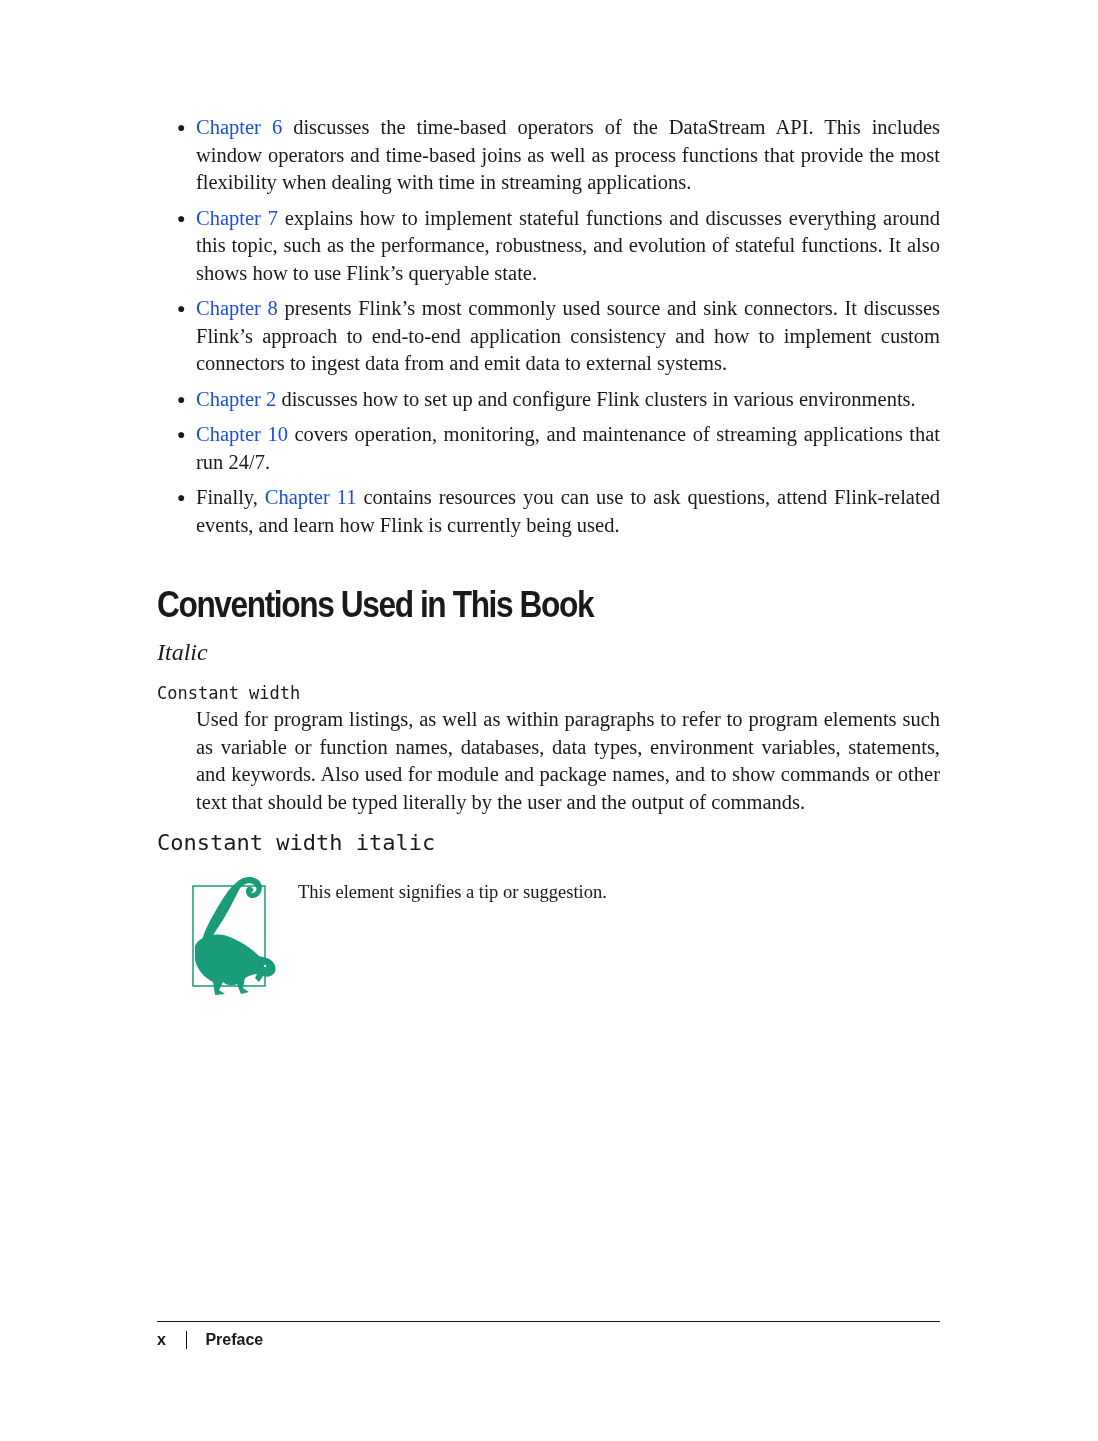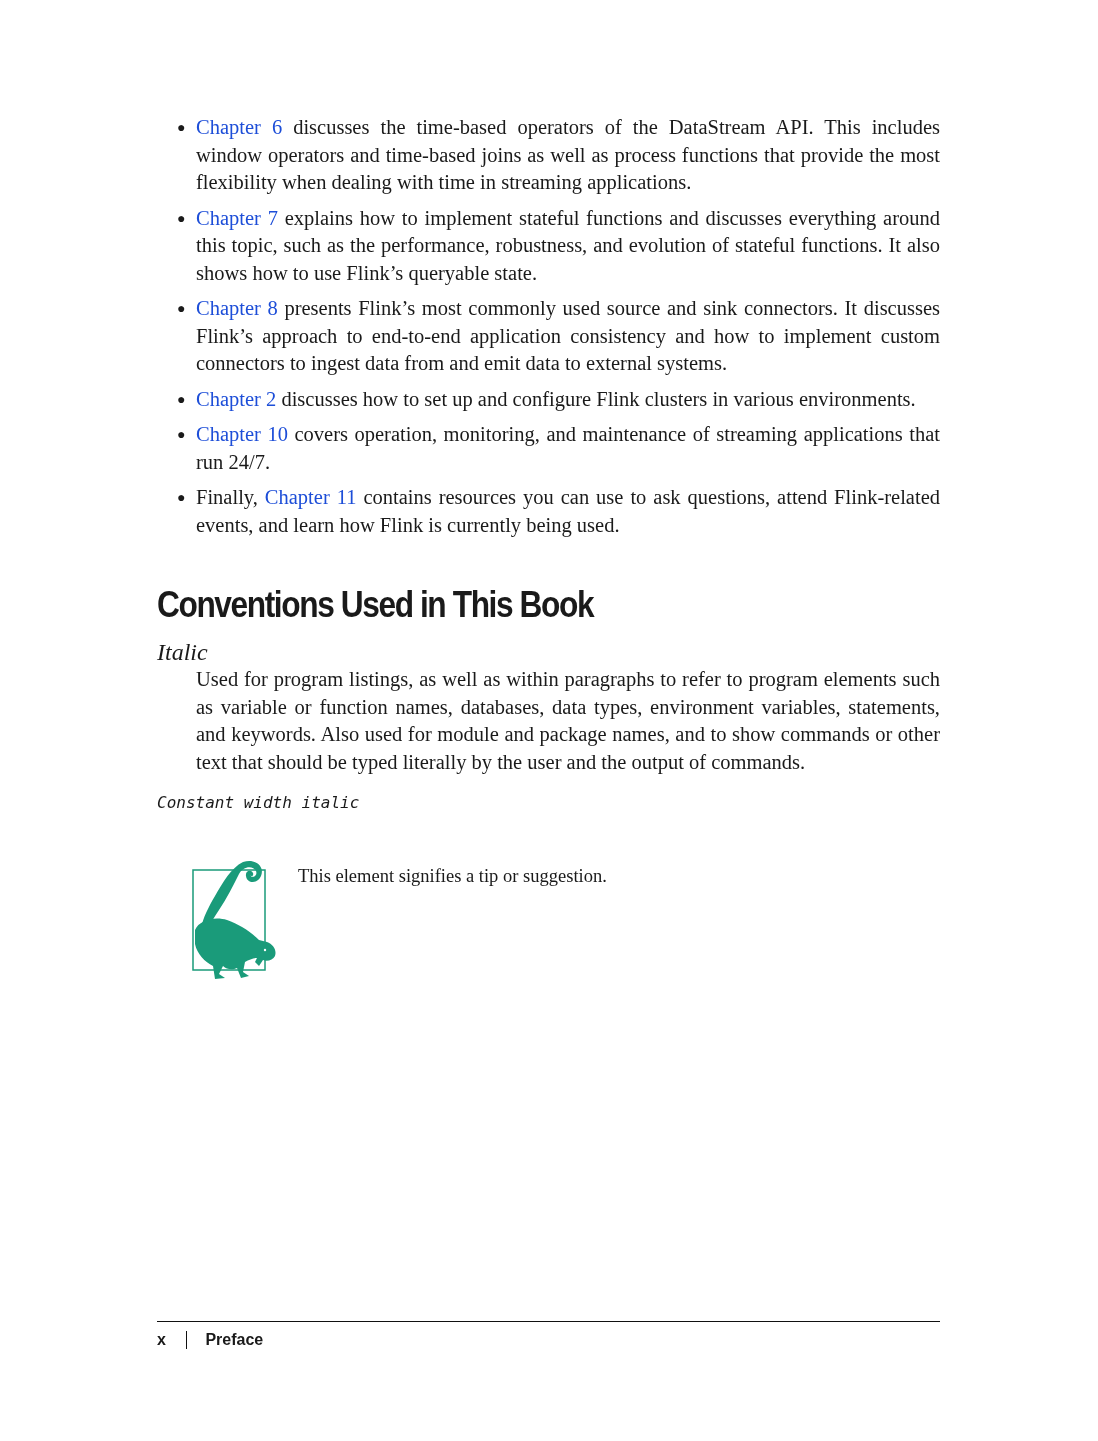--- a/index.html
+++ b/index.html
@@ -26,26 +26,26 @@
   p.intro { font-size: 20.5px; line-height: 27px; margin: 12px 0 0 0; }
   dl.conventions { margin: 0; padding: 0; }
   dt.term { margin: 14px 0 0 0; font-size: 24px; line-height: 27px; }
   dt.term.italic { font-style: italic; }
   dt.term.mono {
     font-family: "DejaVu Sans Mono", "Liberation Mono", monospace;
     font-size: 17px; line-height: 26px;
   }
   dt.term.mono-italic {
     font-family: "DejaVu Sans Mono", "Liberation Mono", monospace;
-    font-style: italic; font-size: 16px; line-height: 26px;
+    font-size: 22px; line-height: 26px;
   }
   dd.desc {
     margin: 0 0 0 39px; font-size: 20.5px; line-height: 27.5px; text-align: justify;
   }
-  .tip { position: relative; margin-top: 42px; height: 130px; text-align: center; }
+  .tip { position: relative; margin-top: 18px; height: 130px; text-align: center; }
   .tip-icon { position: absolute; left: 24px; top: 0; width: 100px; height: 126px; }
   .tip-text { position: absolute; left: 141px; top: 6px; font-size: 18.5px; line-height: 24px; }
   .footer { position: absolute; left: 157px; top: 1321px; width: 783px; }
   .footer-rule { height: 0; border-top: 1.5px solid #111; }
   .footer-line {
     margin-top: 8px; font-family: "Liberation Sans", "DejaVu Sans", sans-serif;
     font-weight: bold; font-size: 16px; line-height: 20px; display: flex; align-items: center;
   }
   .footer-sep { display: inline-block; width: 1.5px; height: 18px; background: #111; margin: 0 18px 0 20px; }
 </style>
@@ -59,20 +59,21 @@
     <li><span class="bullet">●</span><span></span><span class="link">Chapter 8</span><span> presents Flink’s most commonly used source and sink connectors. It discusses Flink’s approach to end-to-end application consistency and how to implement custom connectors to ingest data from and emit data to external systems.</span></li>
     <li><span class="bullet">●</span><span></span><span class="link">Chapter 2</span><span> discusses how to set up and configure Flink clusters in various environments.</span></li>
     <li><span class="bullet">●</span><span></span><span class="link">Chapter 10</span><span> covers operation, monitoring, and maintenance of streaming applica­tions that run 24/7.</span></li>
     <li><span class="bullet">●</span><span>Finally, </span><span class="link">Chapter 11</span><span> contains resources you can use to ask questions, attend Flink-related events, and learn how Flink is currently being used.</span></li>
   </ul>
 
   <h2 class="section-title">Conventions Used in This Book</h2>
 
   <dl class="conventions">
     <dt class="term italic">Italic</dt>
+    <dt class="term mono">Constant width</dt>
     <dd class="desc">Used for program listings, as well as within paragraphs to refer to program ele­ments such as variable or function names, databases, data types, environment variables, statements, and keywords. Also used for module and package names, and to show commands or other text that should be typed literally by the user and the output of commands.</dd>
     <dt class="term mono-italic">Constant width italic</dt>
   </dl>
 
   <div class="tip">
     <svg class="tip-icon" viewBox="0 0 100 126">
       <rect x="12" y="12" width="72" height="100" fill="none" stroke="#1a9b7a" stroke-width="1.5"></rect>
       <g fill="#1a9b7a">
         <path d="M62 4 C74 0 84 8 80 18 C77 26 66 26 65 18 C64 13 70 11 72 15 C73 18 70 19 69 17 C71 21 77 18 75 13 C72 7 62 8 58 16 C52 28 46 40 38 52 C34 58 30 64 28 70 L20 70 C22 60 28 48 34 38 C42 24 50 10 62 4 Z"></path>
         <path d="M14 72 C18 62 34 58 46 62 C58 66 70 74 78 82 L86 84 C92 86 96 92 94 98 C92 102 86 104 82 102 L78 108 L74 104 L76 100 C72 100 68 102 64 104 L62 114 L68 118 L60 120 L56 110 C52 112 46 112 42 108 L38 116 L44 120 L34 121 L32 108 C24 104 16 96 14 86 Z"></path>

